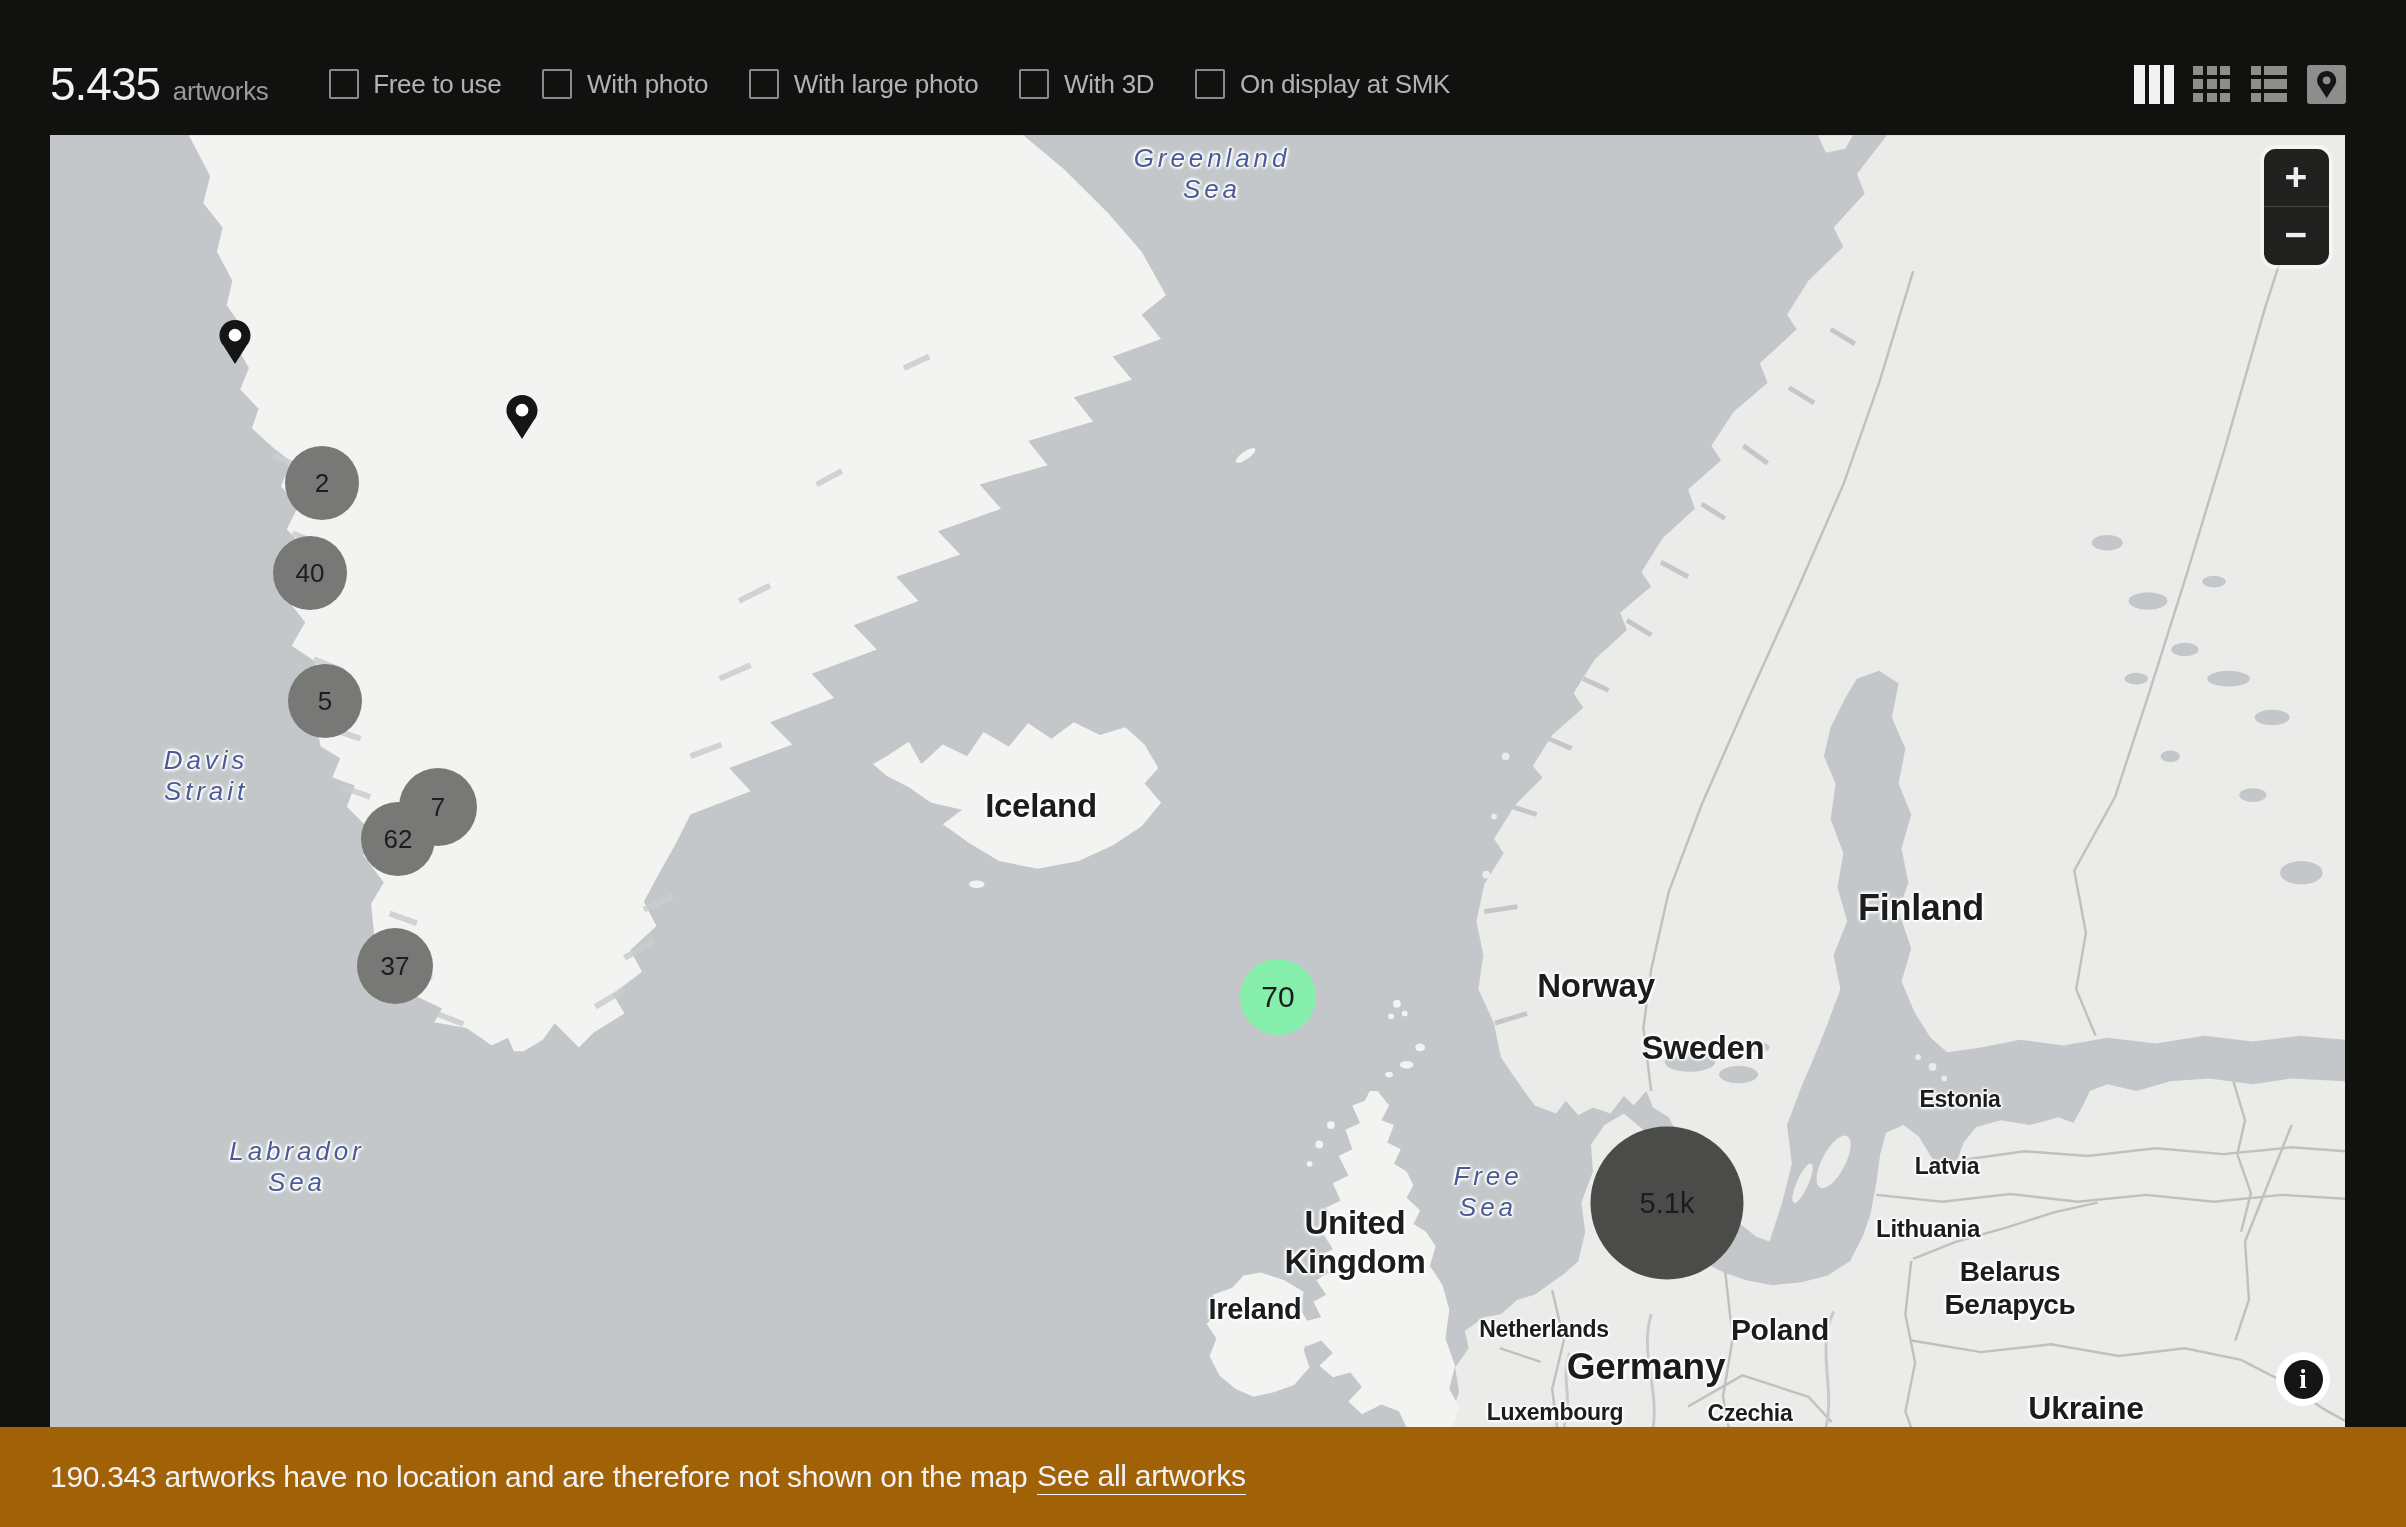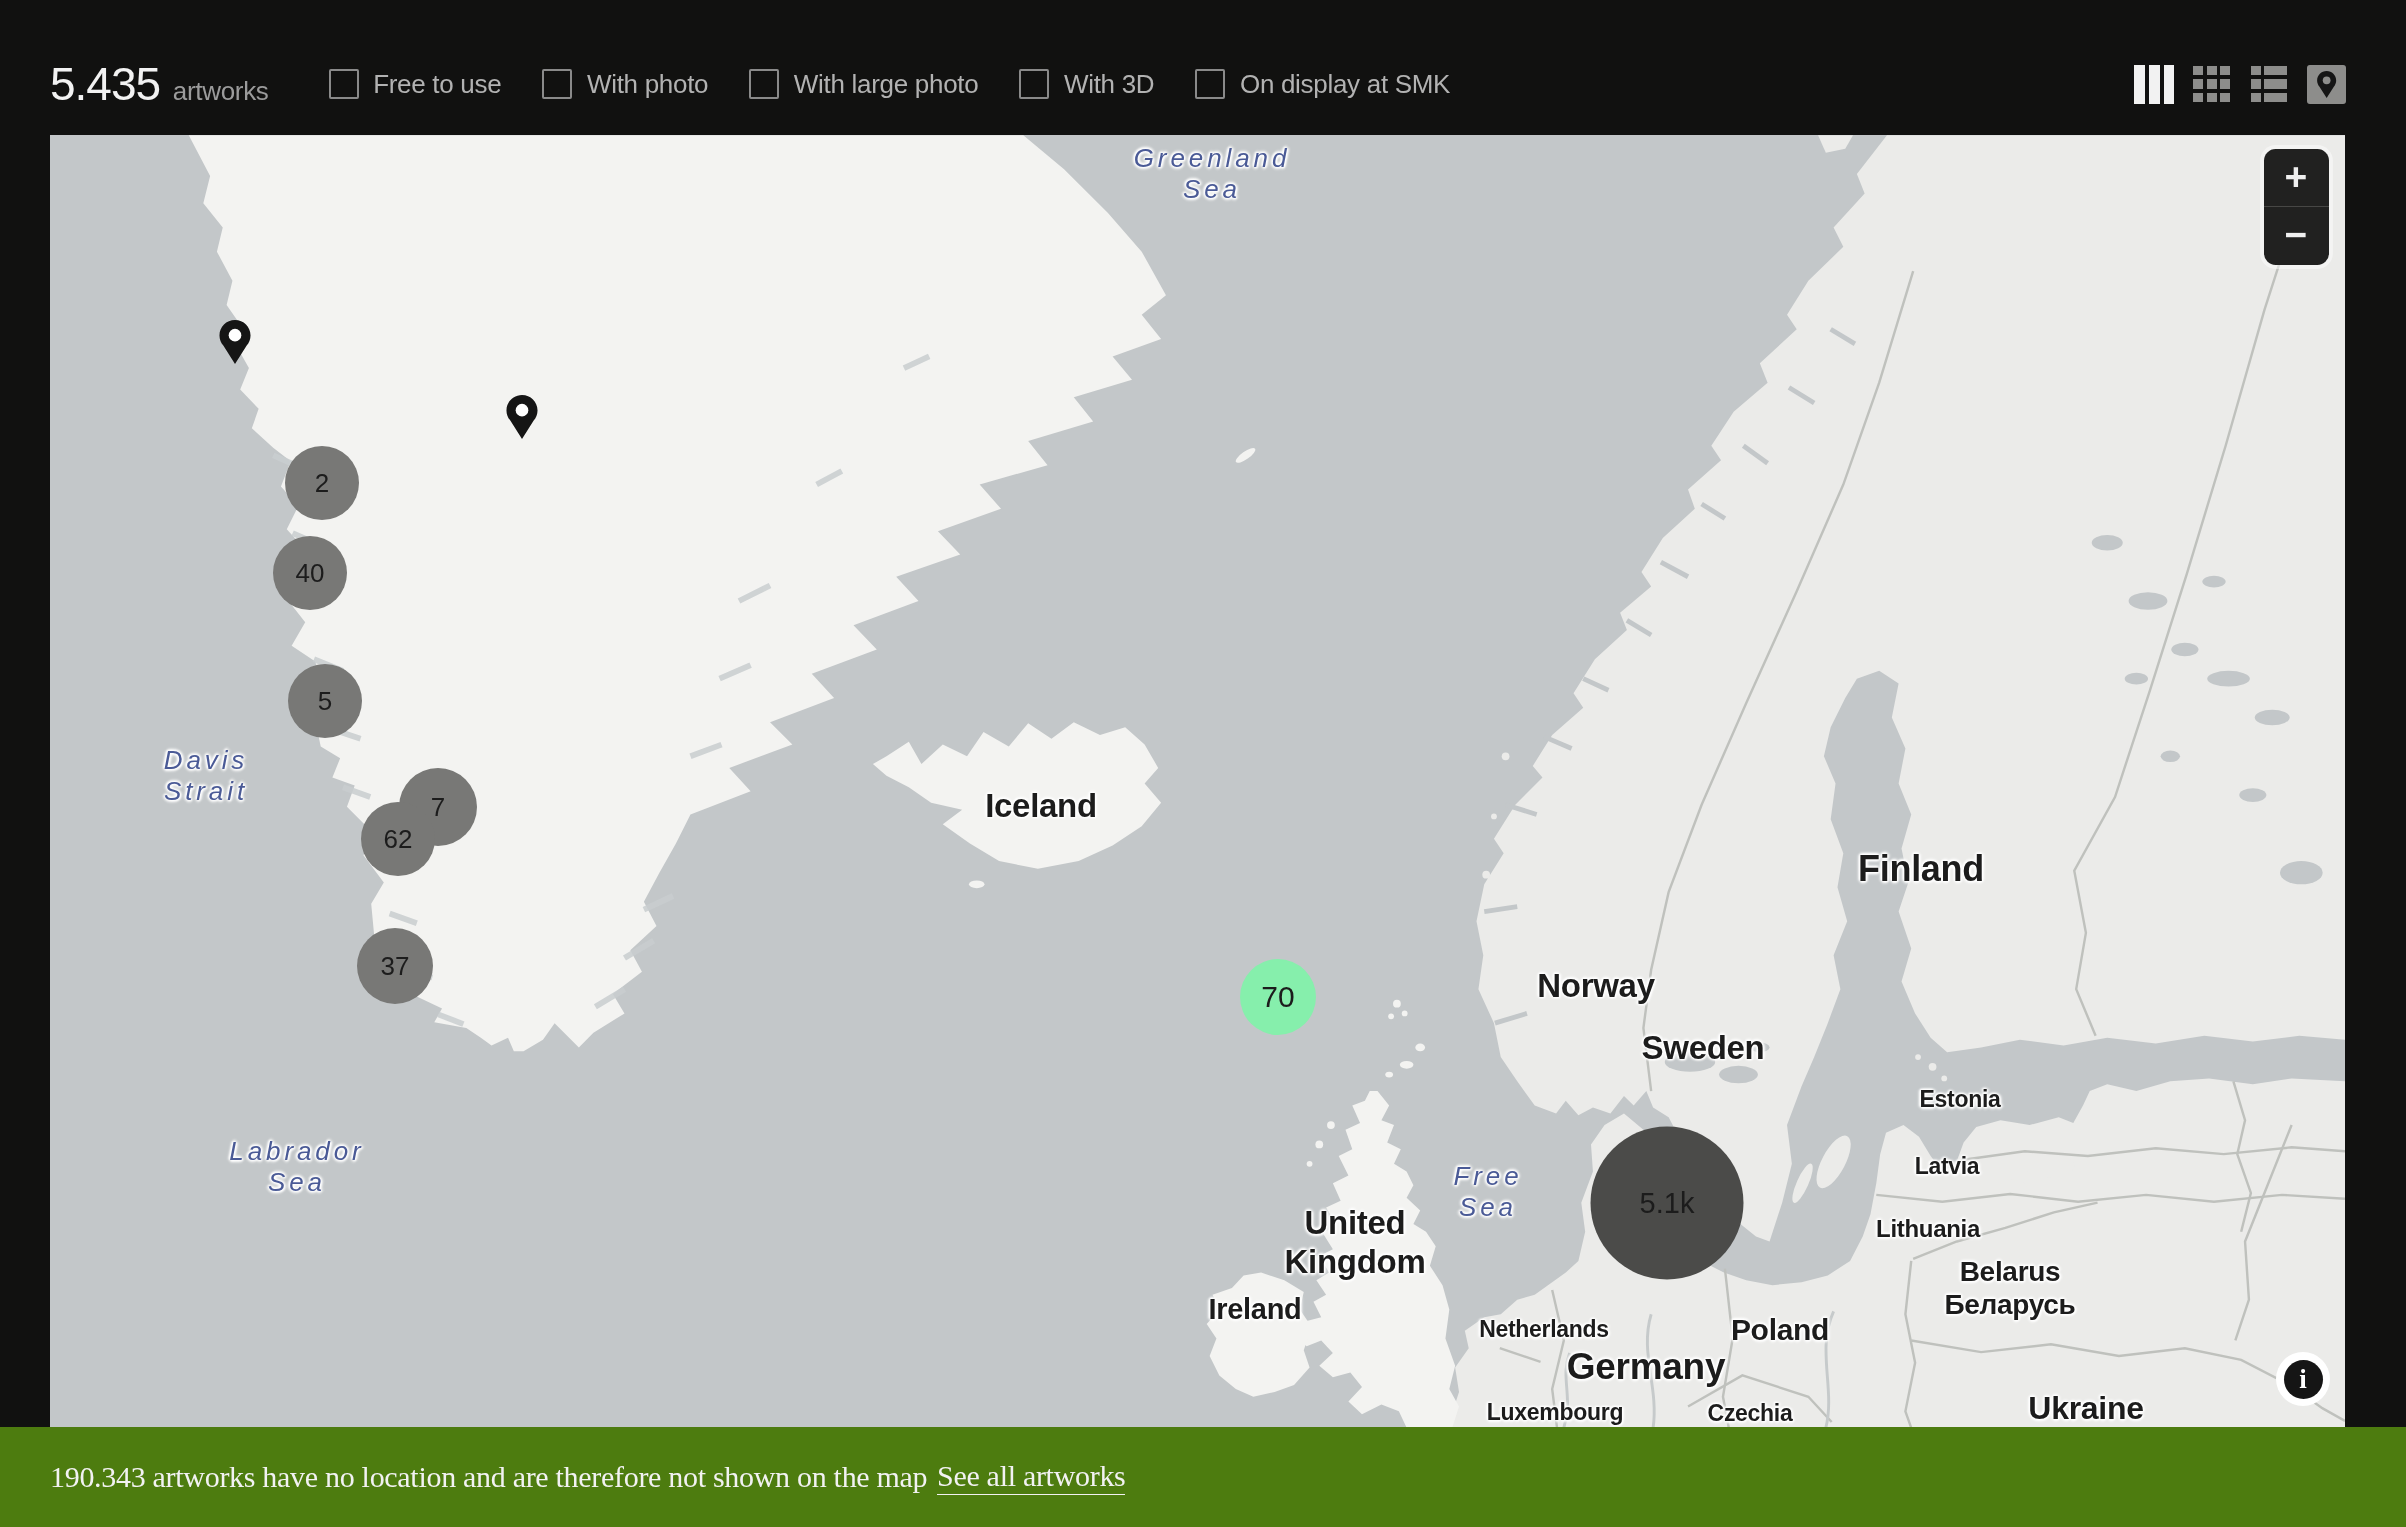--- a/index.html
+++ b/index.html
@@ -55,21 +55,21 @@
   .info-btn { position:absolute; left:2226px; top:1217px; width:54px; height:54px;
               background:#ffffff; border-radius:50%; display:flex; align-items:center;
               justify-content:center; cursor:pointer; }
   .info-inner { width:39px; height:39px; background:#151515; border-radius:50%;
                 display:flex; align-items:center; justify-content:center;
                 color:#ffffff; font-family:"Liberation Serif", serif;
                 font-weight:bold; font-size:27px; }
 
   
   .footer { position:absolute; left:0; top:1427px; width:2407px; height:100px;
-            background:#4d7c0f; display:flex; align-items:center; padding-left:50px;font-family:Liberation Serif, serif; }
+            background:#a16207; display:flex; align-items:center; padding-left:50px; }
   .footer-text { font-size:30px; color:#f2f2f2; letter-spacing:-0.3px; }
   .footer-link { color:#f2f2f2; text-decoration:none; border-bottom:1.9px solid #f2f2f2;
                  padding-bottom:1.9px; margin-left:9.7px; cursor:pointer; }
 </style>
 </head>
 <body>
 
 <div class="header">
   <div class="count-group">
     <span class="count-number">5.435</span>
@@ -281,21 +281,21 @@
       </div>
       <div class="map-label country" style="left: 991px; top: 671px; font-size: 33px;">
         <div>Iceland</div>
       </div>
       <div class="map-label country" style="left: 1546px; top: 851px; font-size: 33px;">
         <div>Norway</div>
       </div>
       <div class="map-label country" style="left: 1653px; top: 913px; font-size: 33px;">
         <div>Sweden</div>
       </div>
-      <div class="map-label country" style="left: 1871px; top: 734px; font-size: 36px;">
+      <div class="map-label country" style="left: 1871px; top: 773px; font-size: 36px;">
         <div>Finland</div>
       </div>
       <div class="map-label country" style="left: 1910px; top: 965px; font-size: 23px;">
         <div>Estonia</div>
       </div>
       <div class="map-label country" style="left: 1897px; top: 1032px; font-size: 23px;">
         <div>Latvia</div>
       </div>
       <div class="map-label country" style="left: 1878px; top: 1094px; font-size: 24px;">
         <div>Lithuania</div>

